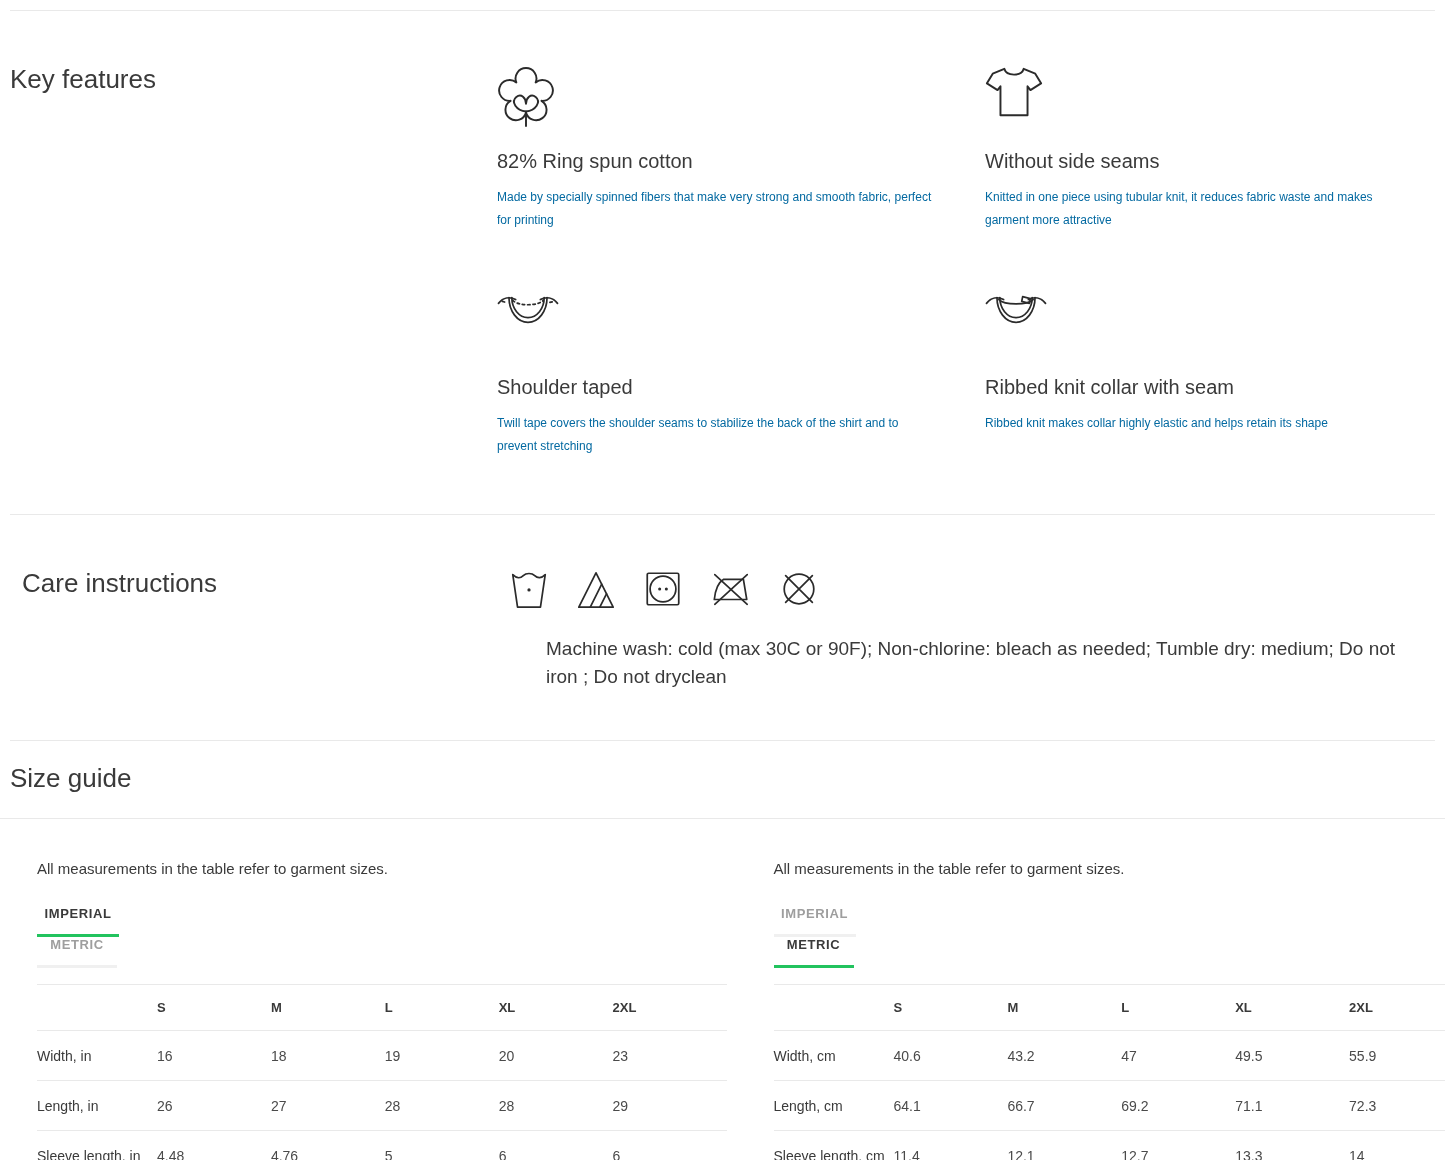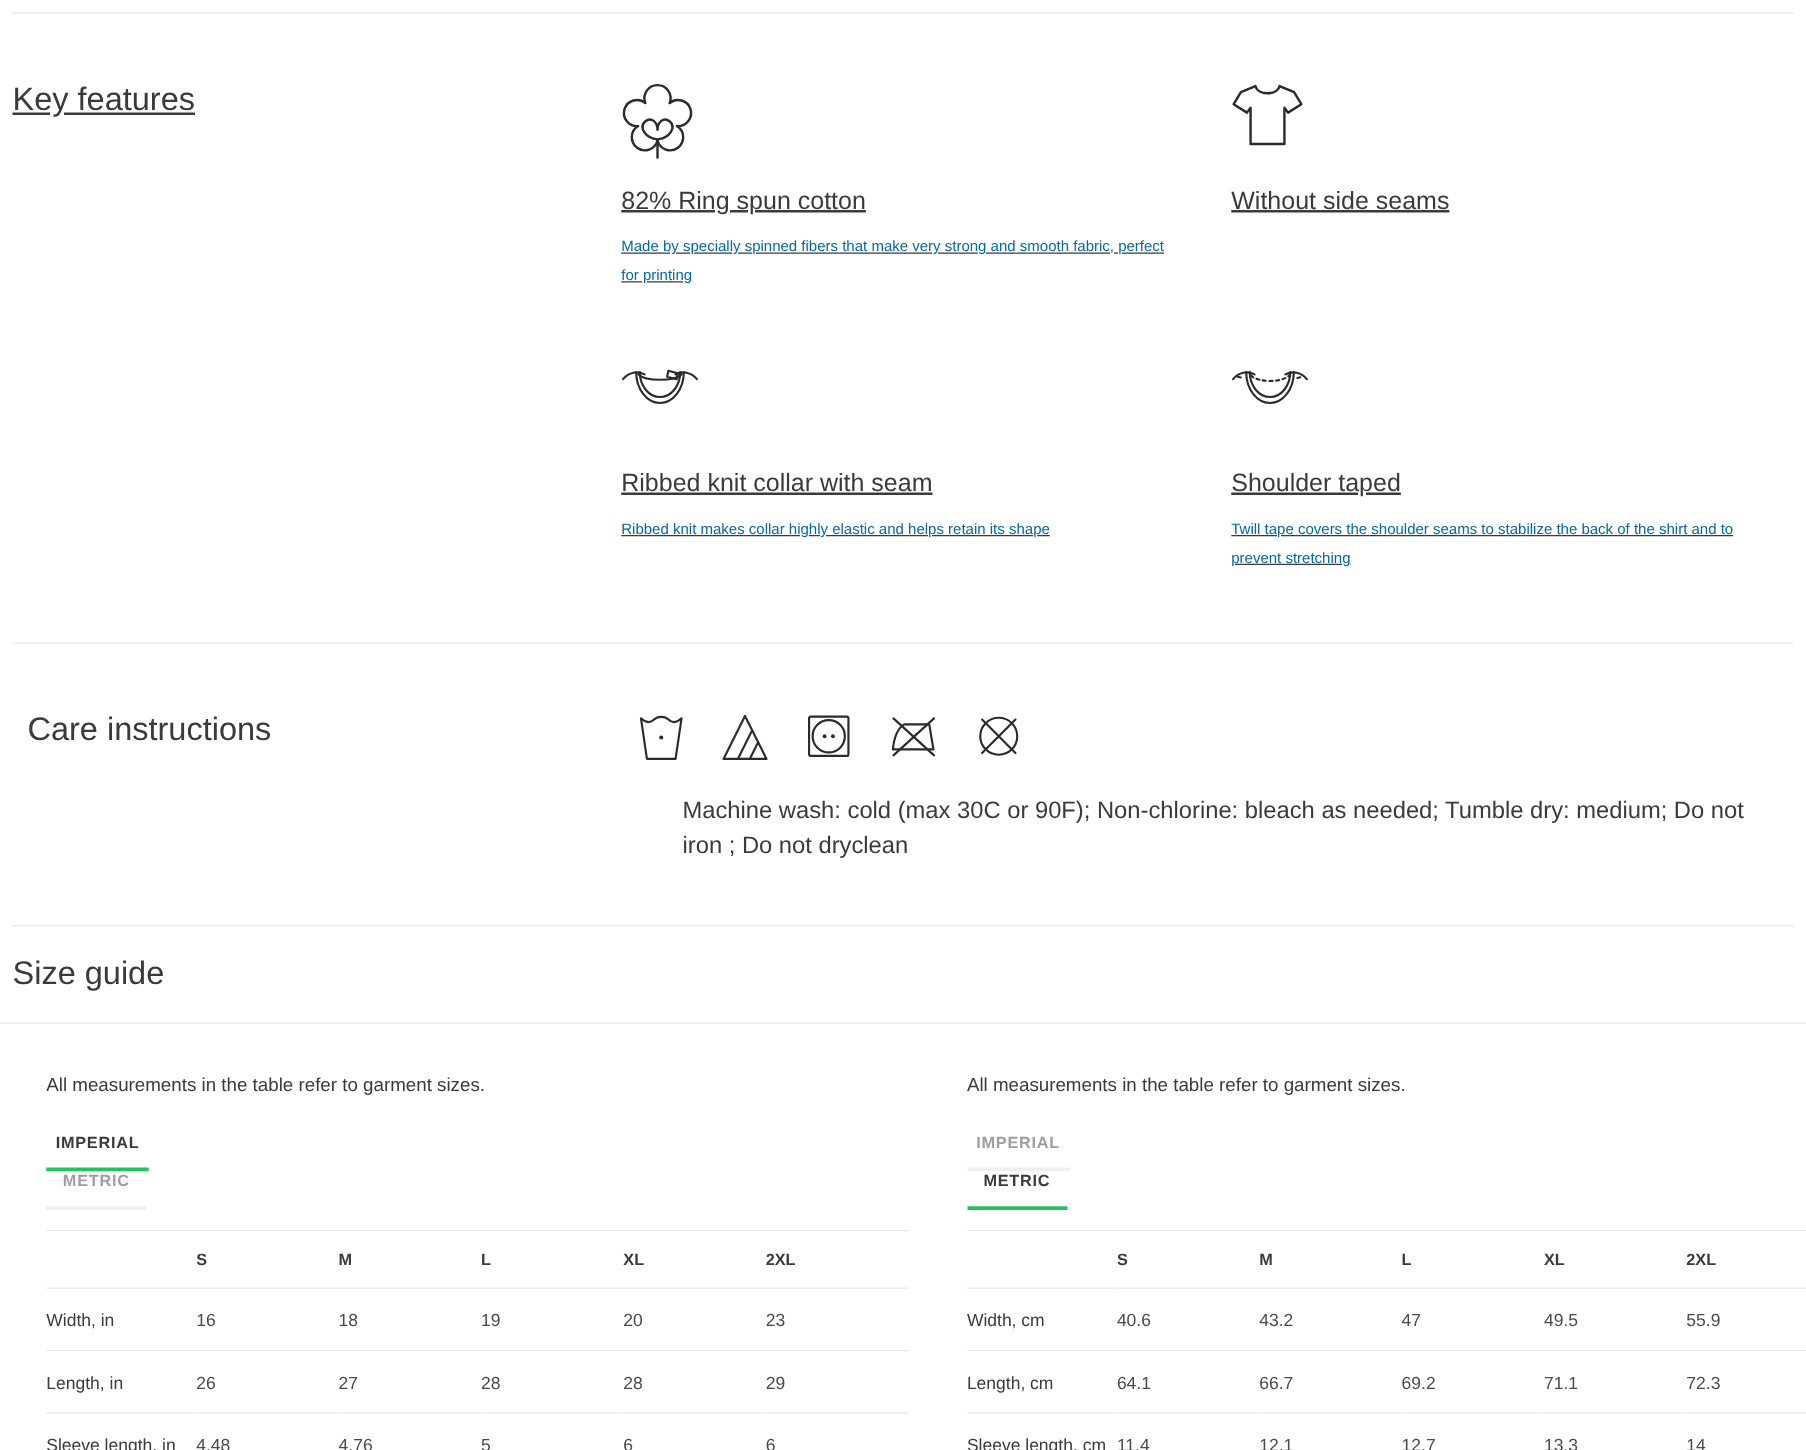--- a/index.html
+++ b/index.html
@@ -8,21 +8,21 @@
   .page { width:1445px; height:1160px; position:relative; overflow:hidden; }
 
   .divider { border-top:1px solid #e9e9e9; height:0; }
   .divider.inset { margin-left:10px; margin-right:10px; }
 
   .section-row { display:flex; }
   .section-title { width:497px; flex:0 0 497px; padding-left:10px;
     font-size:26px; font-weight:400; color:#3a3a3a; }
 
   
-  .features-section { padding-top:53px;text-decoration:underline; }
+  .features-section { padding-top:53px; }
   .features-grid { display:grid; grid-template-columns:488px 460px; row-gap:58px; }
   .feature { padding-right:52px; }
   .feature .icon-box { height:58px; margin-bottom:28px; display:flex; align-items:flex-start; }
   .feature h3 { font-size:20px; font-weight:400; color:#3a3a3a; margin-bottom:13px; }
   .feature p { font-size:12px; line-height:23px; color:#0369a1; font-weight:400; }
 
   
   .care-section { padding-top:53px;padding-left:12px; }
   .care-icons { display:flex; align-items:flex-start; gap:27px; height:42px; }
   .care-text { margin-top:25px; font-size:19px; line-height:28px; color:#3a3a3a;
@@ -77,52 +77,53 @@
         <p>Made by specially spinned fibers that make very strong and smooth fabric, perfect for printing</p>
       </div>
 
       <div class="feature">
         <div class="icon-box">
           <svg class="ln" width="58" height="58" viewBox="0 0 60 58">
             <path d="M20 4 L8 9 L2 19 L13 26 L16 22 L16 52 L44 52 L44 22 L47 26 L58 19 L52 9 L40 4 C38 12 22 12 20 4 Z"></path>
           </svg>
         </div>
         <h3>Without side seams</h3>
+        <p>Knitted in one piece using tubular knit, it reduces fabric waste and makes garment more attractive</p>
+      </div>
+
+      <div class="feature">
+        <div class="icon-box">
+          <svg class="ln" width="62" height="40" viewBox="0 0 64 42" style="stroke-width:1.8">
+            <path d="M1 14 C6 8 13 7 19 10"></path>
+            <path d="M45 10 C51 7 58 8 63 14"></path>
+            <path d="M12 8 A20 26 0 0 0 52 8"></path>
+            <path d="M15 8 A17 21 0 0 0 49 8"></path>
+            <path d="M16 11 C22 17 42 17 48 11" stroke-dasharray="2.5 3"></path>
+            <path d="M5 12 L9 13 M55 13 L59 12" stroke-dasharray="2.5 3"></path>
+          </svg>
+        </div>
+        <h3>Shoulder taped</h3>
+        <p>Twill tape covers the shoulder seams to stabilize the back of the shirt and to prevent stretching</p>
       </div>
 
       <div class="feature">
         <div class="icon-box">
           <svg class="ln" width="62" height="40" viewBox="0 0 64 42" style="stroke-width:1.8">
             <path d="M1 14 C6 8 13 7 19 10"></path>
             <path d="M45 10 C51 7 58 8 63 14"></path>
             <path d="M12 8 A20 26 0 0 0 52 8"></path>
             <path d="M15 8 A17 21 0 0 0 49 8"></path>
             <path d="M14 10 C20 16 44 16 50 10"></path>
             <path d="M39 7 L47 9 L46 14 L38 12 Z"></path>
           </svg>
         </div>
         <h3>Ribbed knit collar with seam</h3>
         <p>Ribbed knit makes collar highly elastic and helps retain its shape</p>
       </div>
 
-      <div class="feature">
-        <div class="icon-box">
-          <svg class="ln" width="62" height="40" viewBox="0 0 64 42" style="stroke-width:1.8">
-            <path d="M1 14 C6 8 13 7 19 10"></path>
-            <path d="M45 10 C51 7 58 8 63 14"></path>
-            <path d="M12 8 A20 26 0 0 0 52 8"></path>
-            <path d="M15 8 A17 21 0 0 0 49 8"></path>
-            <path d="M16 11 C22 17 42 17 48 11" stroke-dasharray="2.5 3"></path>
-            <path d="M5 12 L9 13 M55 13 L59 12" stroke-dasharray="2.5 3"></path>
-          </svg>
-        </div>
-        <h3>Shoulder taped</h3>
-        <p>Twill tape covers the shoulder seams to stabilize the back of the shirt and to prevent stretching</p>
-      </div>
-
     </div>
   </div>
 
   <div style="height:56px"></div>
   <div class="divider inset"></div>
 
   <div class="section-row care-section">
     <div class="section-title">Care instructions</div>
     <div>
       <div class="care-icons">

